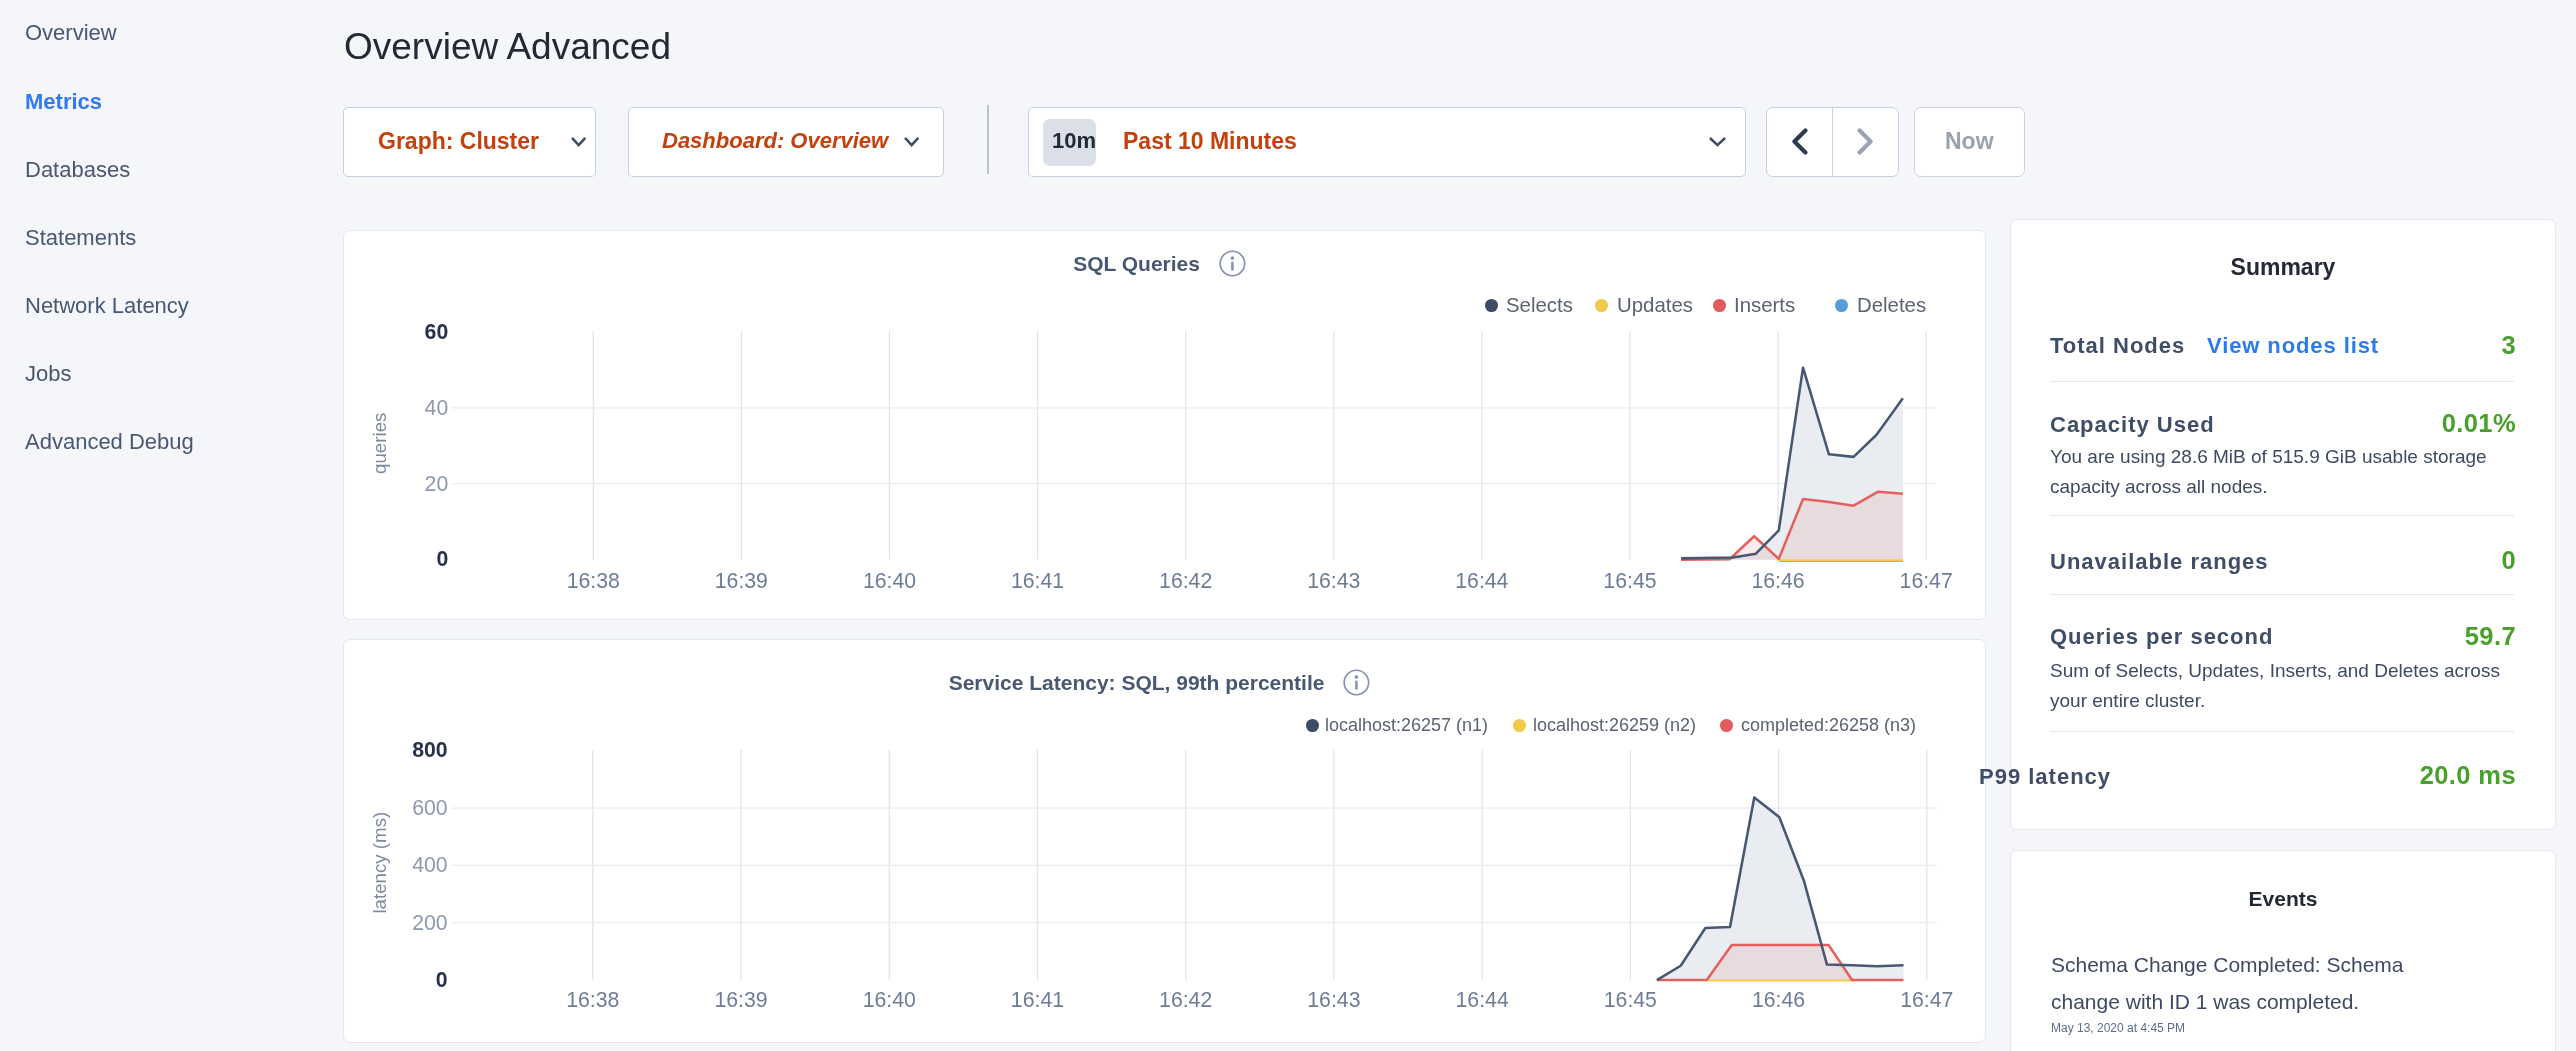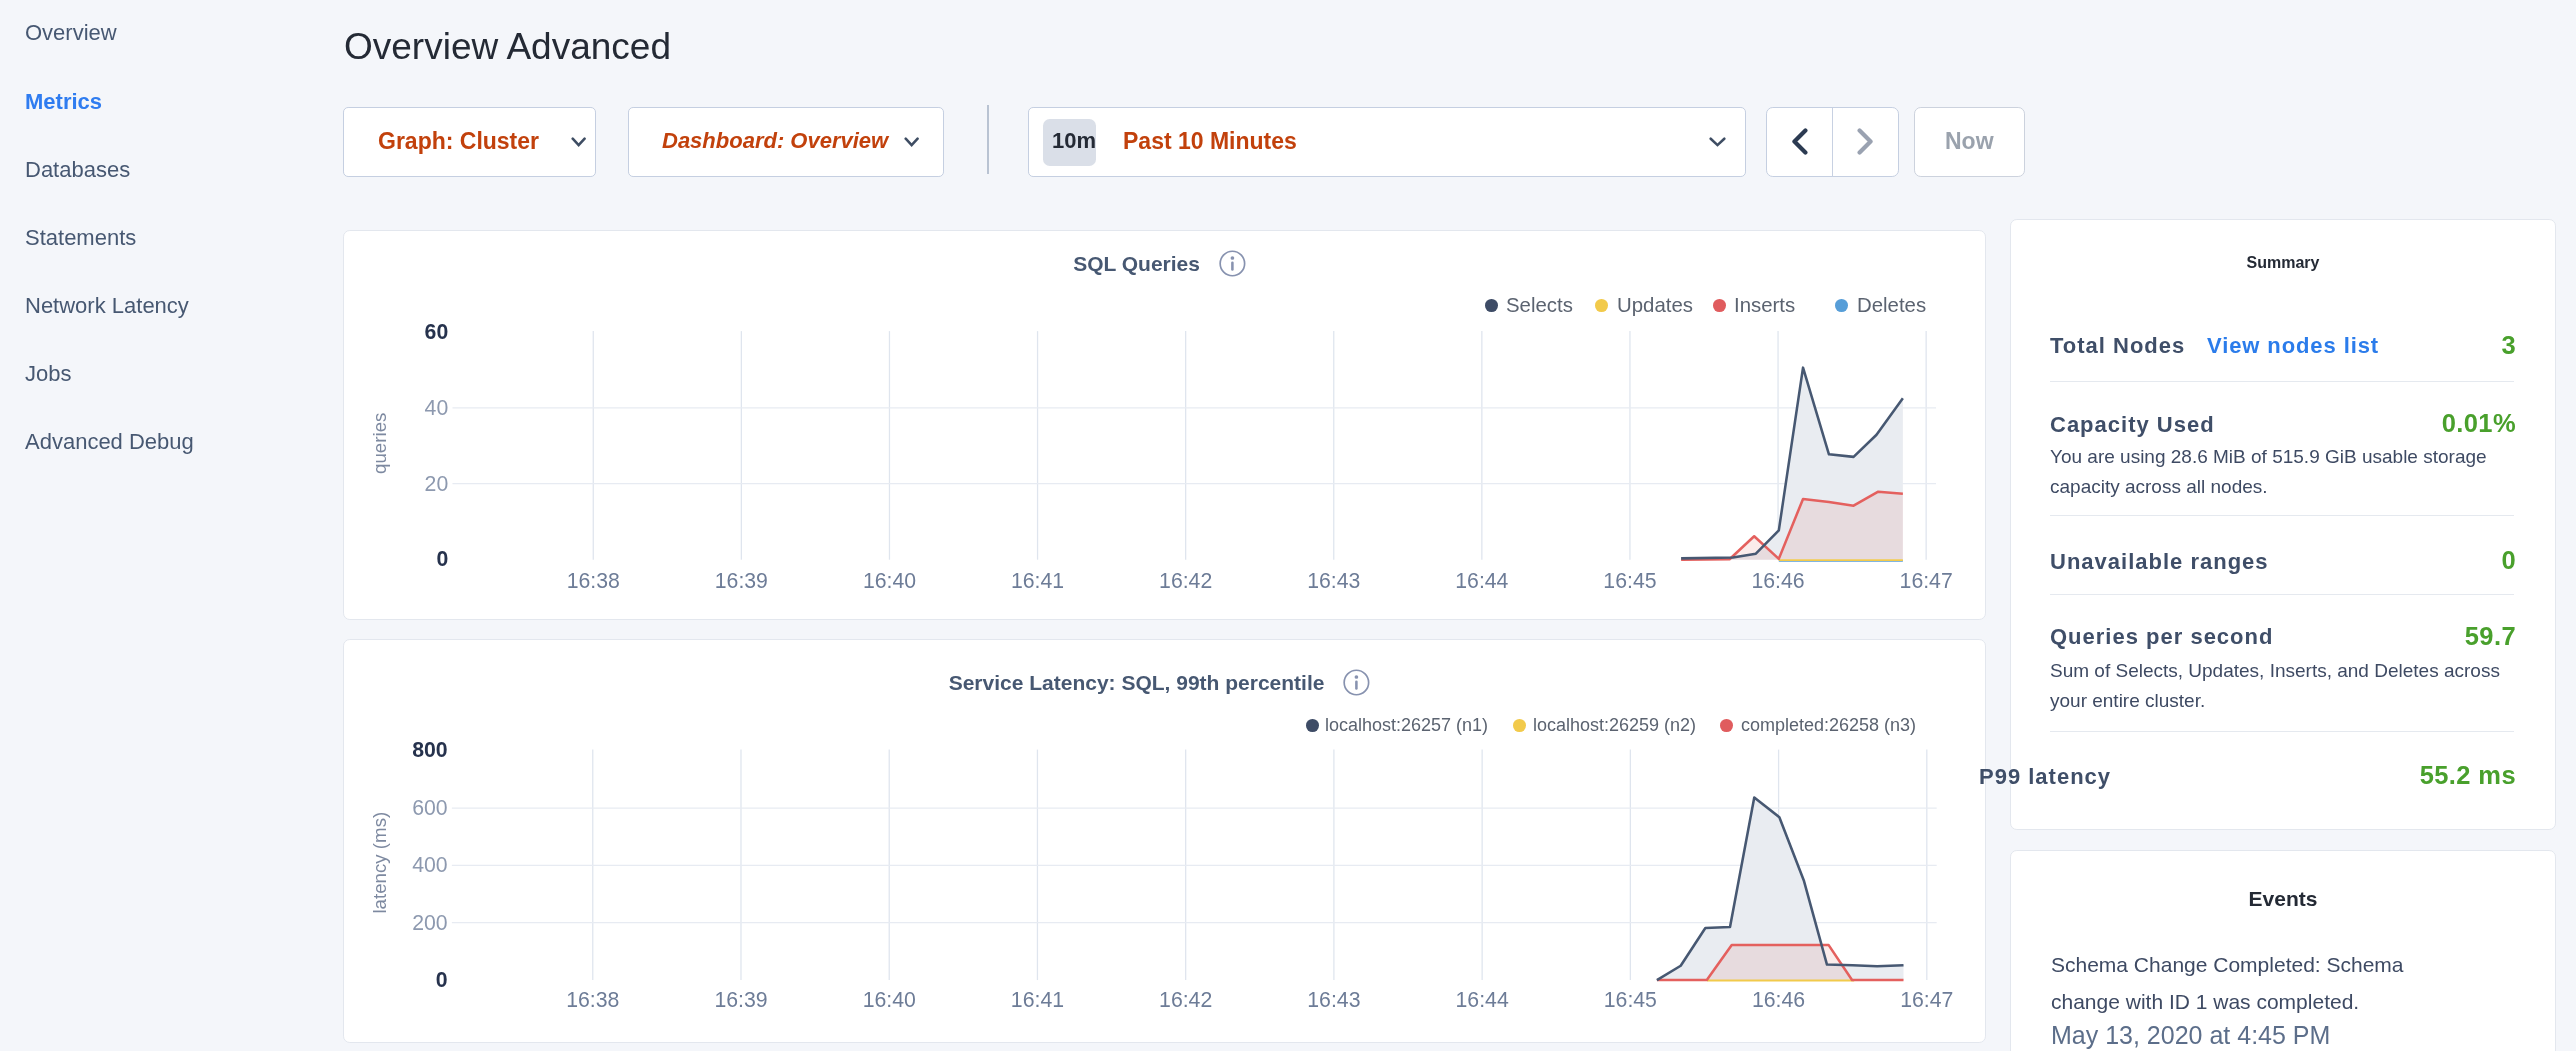--- a/index.html
+++ b/index.html
@@ -190,21 +190,21 @@
     <text x="1165.2" y="433">16:43</text>
     <text x="1339.5" y="433">16:44</text>
     <text x="1513.8" y="433">16:45</text>
     <text x="1688.1" y="433">16:46</text>
     <text x="1862.4" y="433">16:47</text>
   </g>
   <text x="50" y="263" font-family="Liberation Sans, sans-serif" font-size="22" fill="#7d89a0" text-anchor="middle" transform="rotate(-90 50 263)">latency (ms)</text>
 </svg>
 
 <div class="card" style="left:2010px; top:219px; width:546px; height:611px;"></div>
-<div class="abs" style="left:2010px; top:254px; width:546px; text-align:center; font-size:16px; font-weight:bold; color:#242a35;">Summary</div>
+<div class="abs" style="left:2010px; top:254px; width:546px; text-align:center; font-size:23px; font-weight:bold; color:#242a35;">Summary</div>
 
 <div class="slabel" style="left:2050px; top:333px;">Total Nodes</div>
 <div class="abs" style="left:2207px; top:333px; font-size:22px; font-weight:bold; color:#2b7ceb; letter-spacing:0.9px;">View nodes list</div>
 <div class="sval" style="top:331px;">3</div>
 <div class="sdiv" style="top:381px;"></div>
 
 <div class="slabel" style="left:2050px; top:412px;">Capacity Used</div>
 <div class="sval" style="top:409px;">0.01%</div>
 <div class="sdesc" style="top:442px; width:463px;">You are using 28.6 MiB of 515.9 GiB usable storage capacity across all nodes.</div>
 <div class="sdiv" style="top:515px;"></div>
@@ -212,19 +212,19 @@
 <div class="slabel" style="left:2050px; top:549px;">Unavailable ranges</div>
 <div class="sval" style="top:546px;">0</div>
 <div class="sdiv" style="top:594px;"></div>
 
 <div class="slabel" style="left:2050px; top:624px;">Queries per second</div>
 <div class="sval" style="top:622px;">59.7</div>
 <div class="sdesc" style="top:656px; width:463px;">Sum of Selects, Updates, Inserts, and Deletes across your entire cluster.</div>
 <div class="sdiv" style="top:731px;"></div>
 
 <div class="slabel" style="left:1944px; top:764px;margin-left:35px;">P99 latency</div>
-<div class="sval" style="top:761px;">55.2 ms</div>
+<div class="sval" style="top:761px;">20.0 ms</div>
 
 <div class="card" style="left:2010px; top:850px; width:546px; height:208px;"></div>
 <div class="abs" style="left:2010px; top:887px; width:546px; text-align:center; font-size:21px; font-weight:bold; color:#242a35;">Events</div>
 <div class="abs" style="left:2051px; top:946px; width:417px; font-size:21px; color:#3e4a63; line-height:37px;">Schema Change Completed: Schema change with ID 1 was completed.</div>
-<div class="abs" style="left:2051px; top:1021px; font-size:25px; color:#5c6e8a;">May 13, 2020 at 4:45 PM</div>
+<div class="abs" style="left:2051px; top:1021px; font-size:12px; color:#5c6e8a;">May 13, 2020 at 4:45 PM</div>
 
 
 </body></html>

